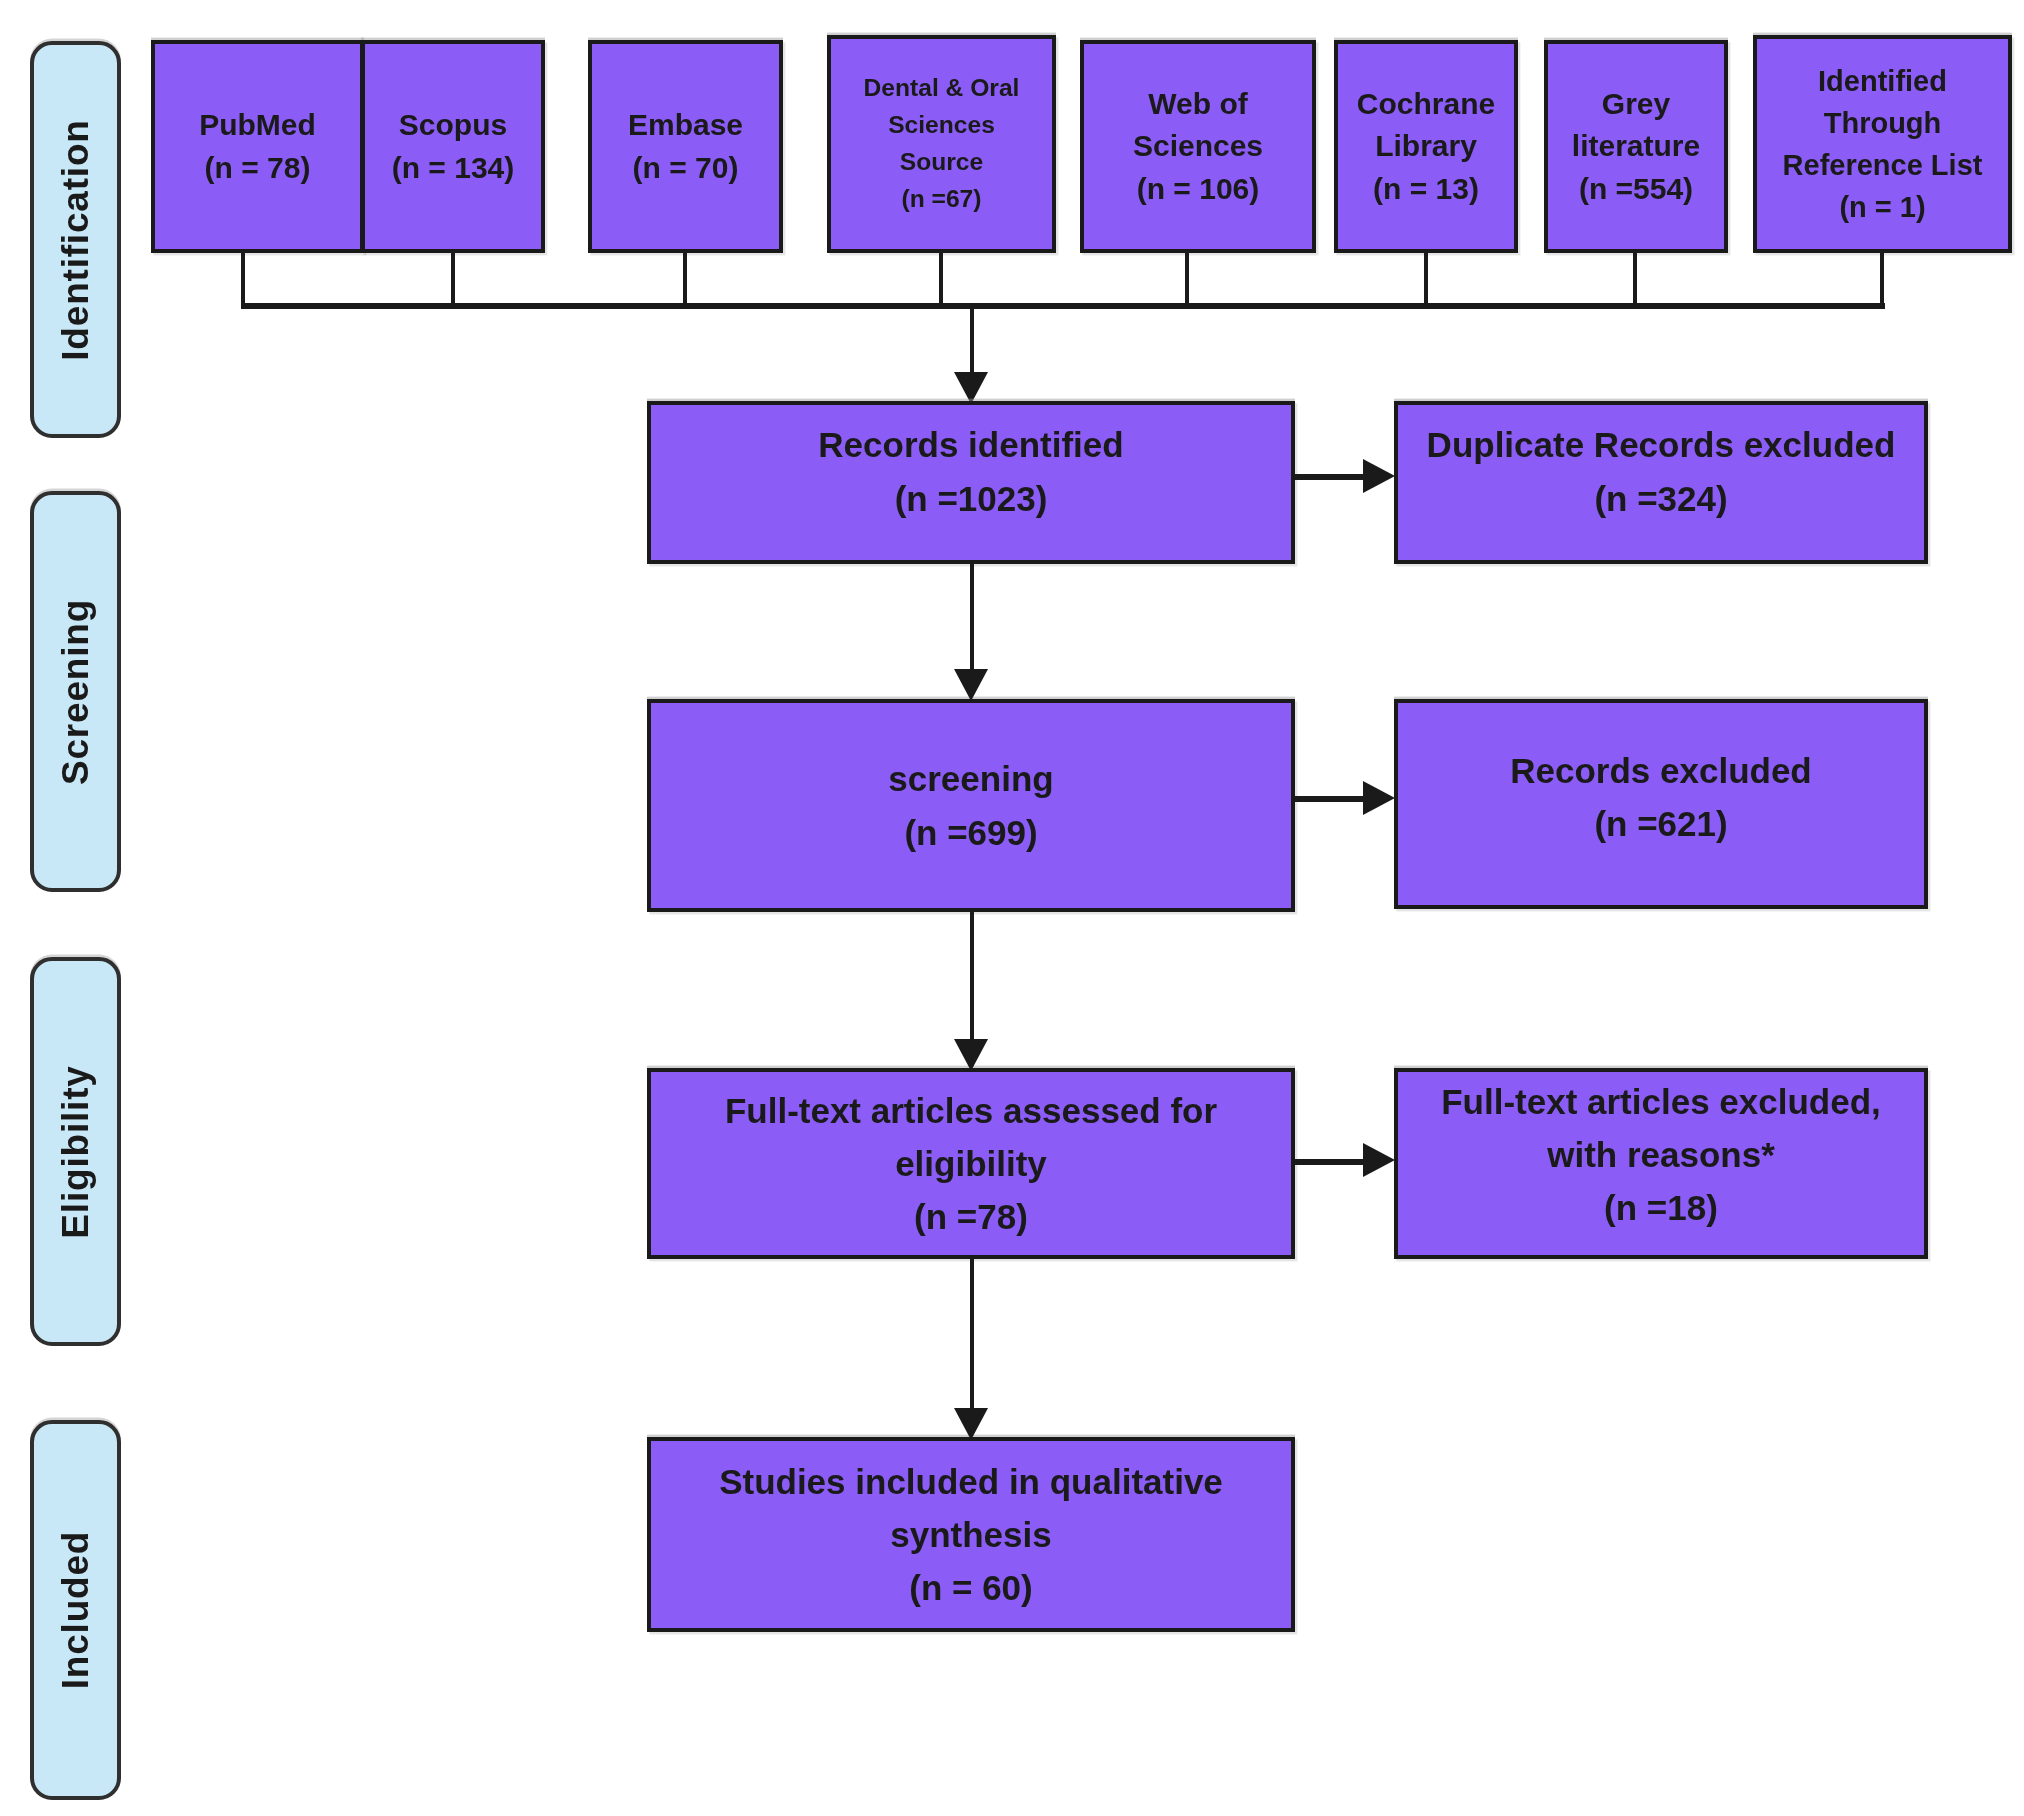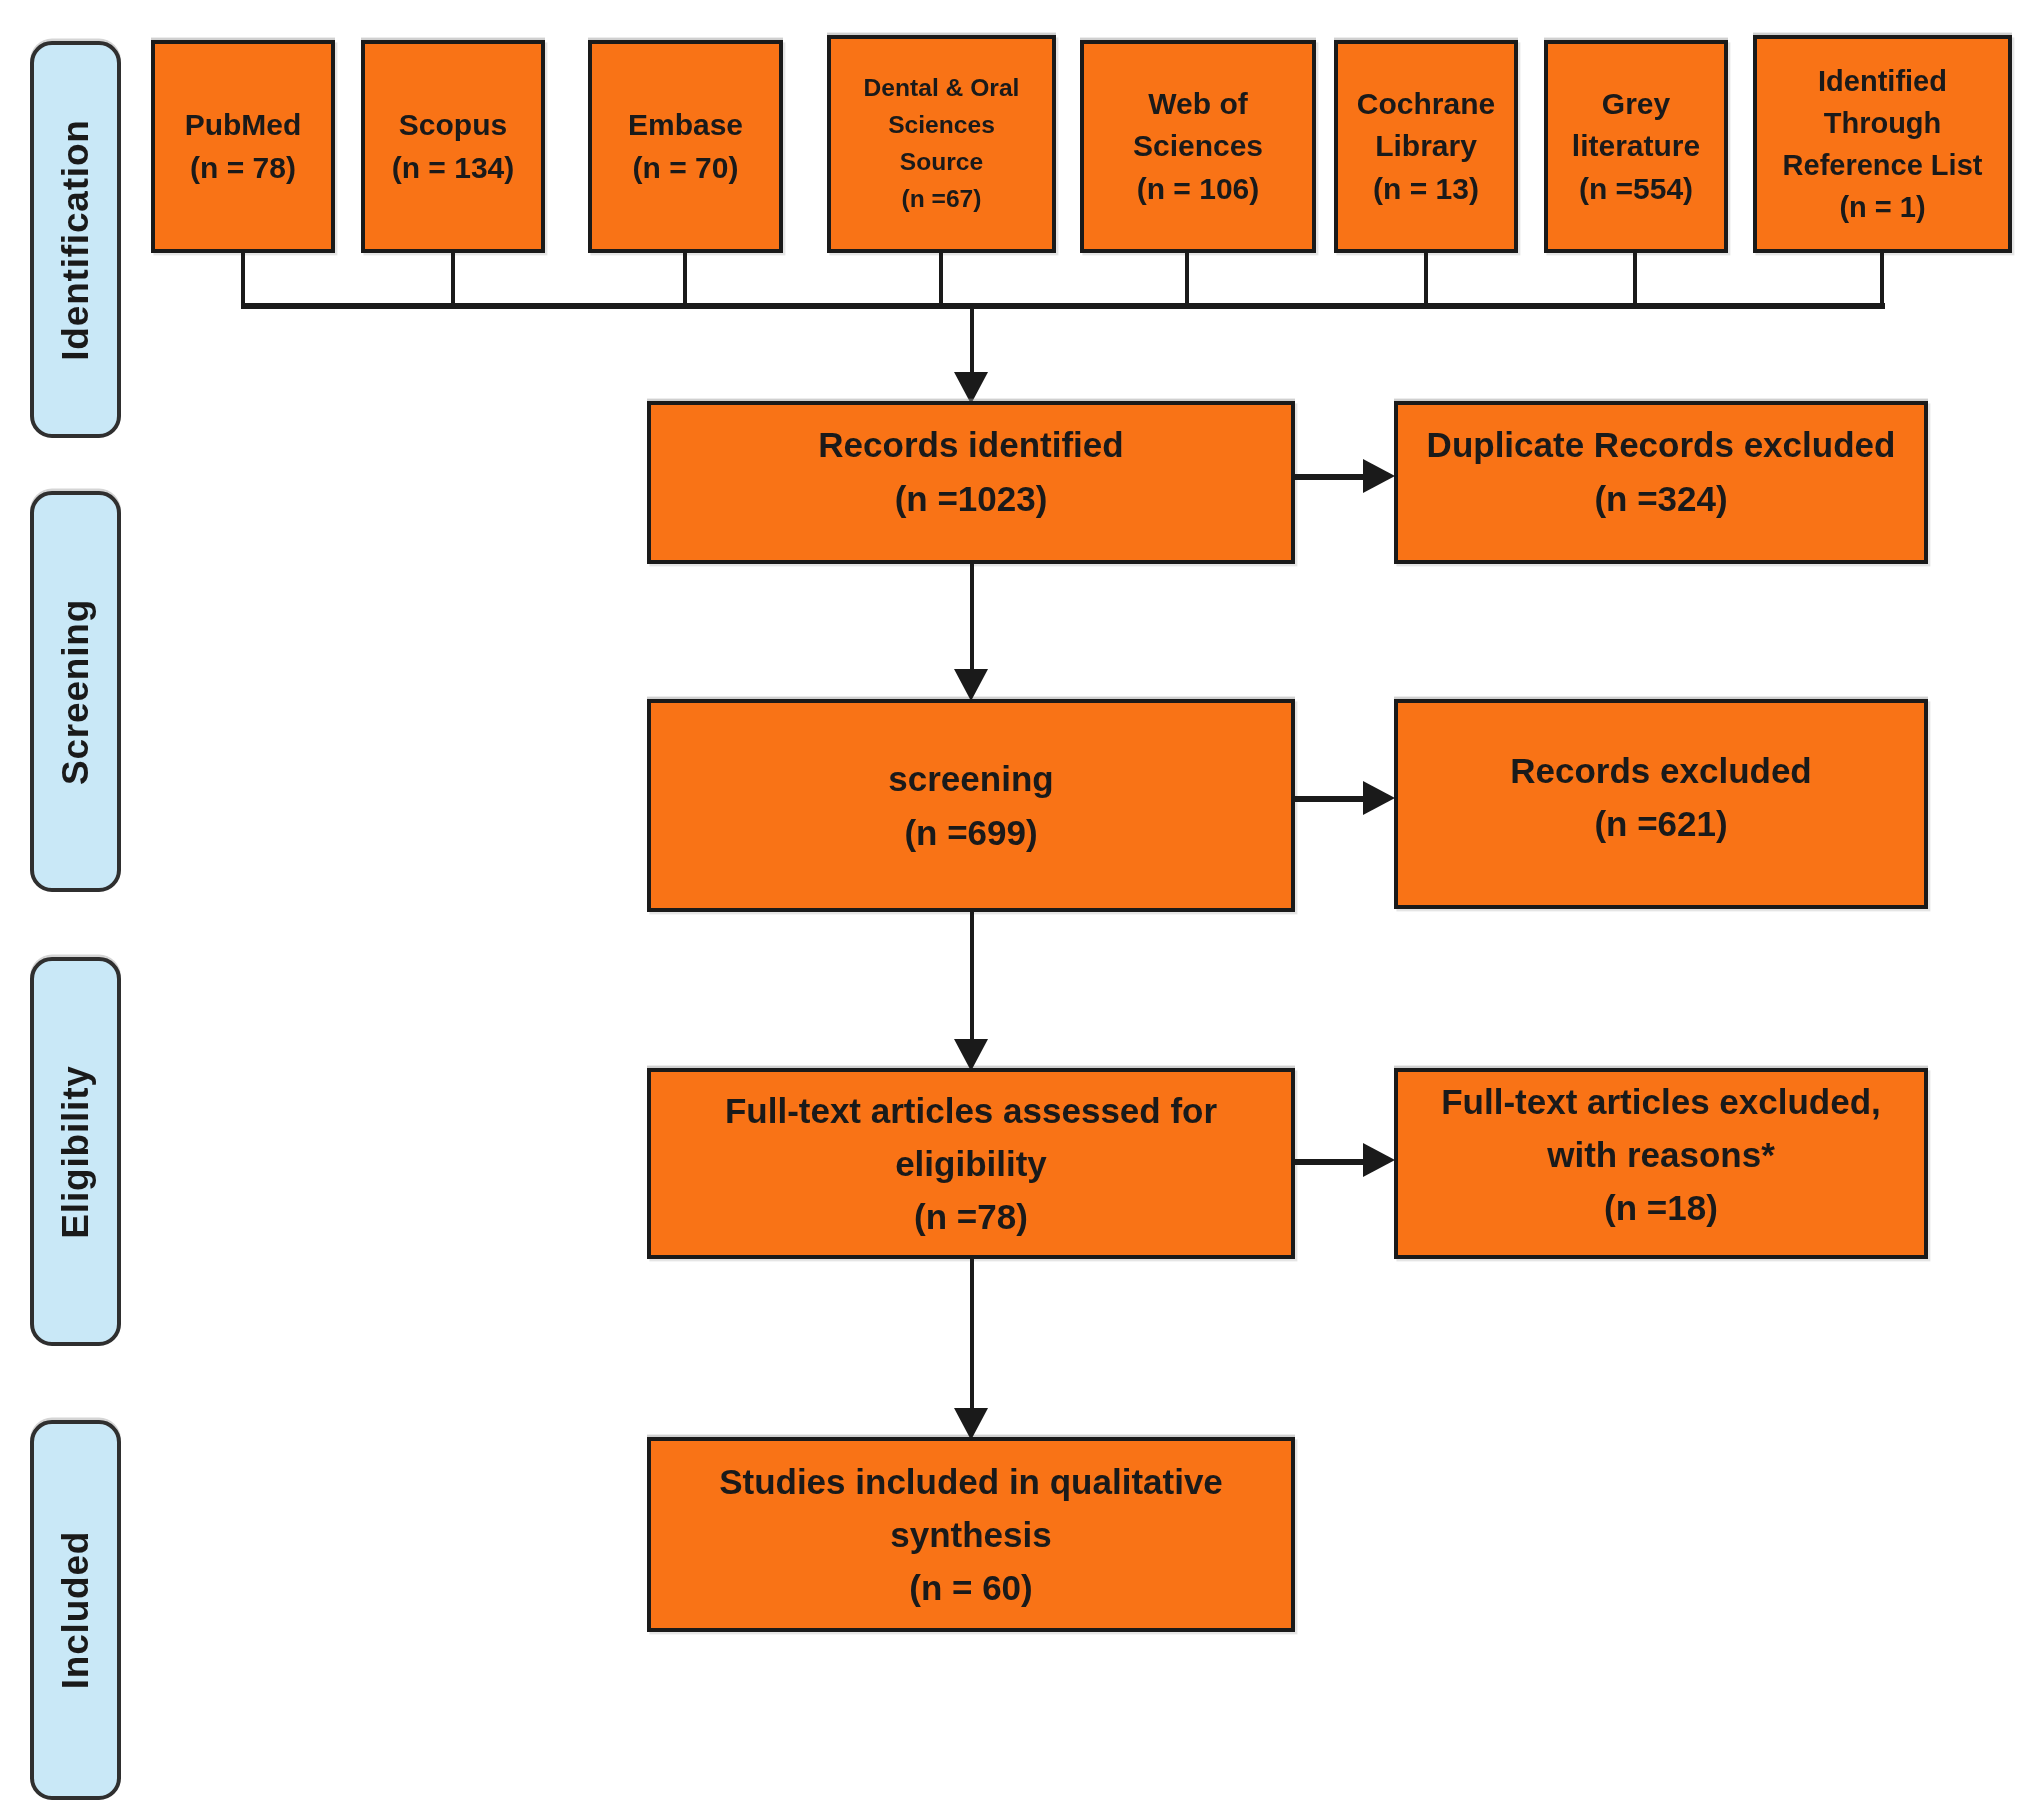--- a/index.html
+++ b/index.html
@@ -8,21 +8,21 @@
     position: relative;
     width: 2025px;
     height: 1817px;
     background: #ffffff;
     font-family: "Liberation Sans", sans-serif;
     color: var(--text, #1a1a1a);
     overflow: hidden;
   }
   .box {
     position: absolute;
-    background: #f97316;
+    background: #8b5cf6;
     border: 4px solid var(--box-border, #1a1a1a);
     box-sizing: border-box;
     display: flex;
     flex-direction: column;
     align-items: center;
     justify-content: center;
     text-align: center;
     box-shadow: 0 -2.4px 0 rgba(150,150,150,.45), 2.4px 2.4px 0 rgba(150,150,150,.25);
   }
   .ln { display: block; }
@@ -86,21 +86,21 @@
   <div class="stage" style="top:491px;height:401px">
     <span class="stage-label">Screening</span>
   </div>
   <div class="stage" style="top:957px;height:389px">
     <span class="stage-label">Eligibility</span>
   </div>
   <div class="stage" style="top:1420px;height:380px">
     <span class="stage-label">Included</span>
   </div>
 
-  <div class="box src" style="left:151px;top:40px;width:184px;height:213px">
+  <div class="box src" style="left:151px;top:40px;width:213px;height:213px">
     <span class="ln">PubMed</span>
     <span class="ln">(n = 78)</span>
   </div>
   <div class="box src" style="left:361px;top:40px;width:184px;height:213px">
     <span class="ln">Scopus</span>
     <span class="ln">(n = 134)</span>
   </div>
   <div class="box src" style="left:588px;top:40px;width:195px;height:213px">
     <span class="ln">Embase</span>
     <span class="ln">(n = 70)</span>

